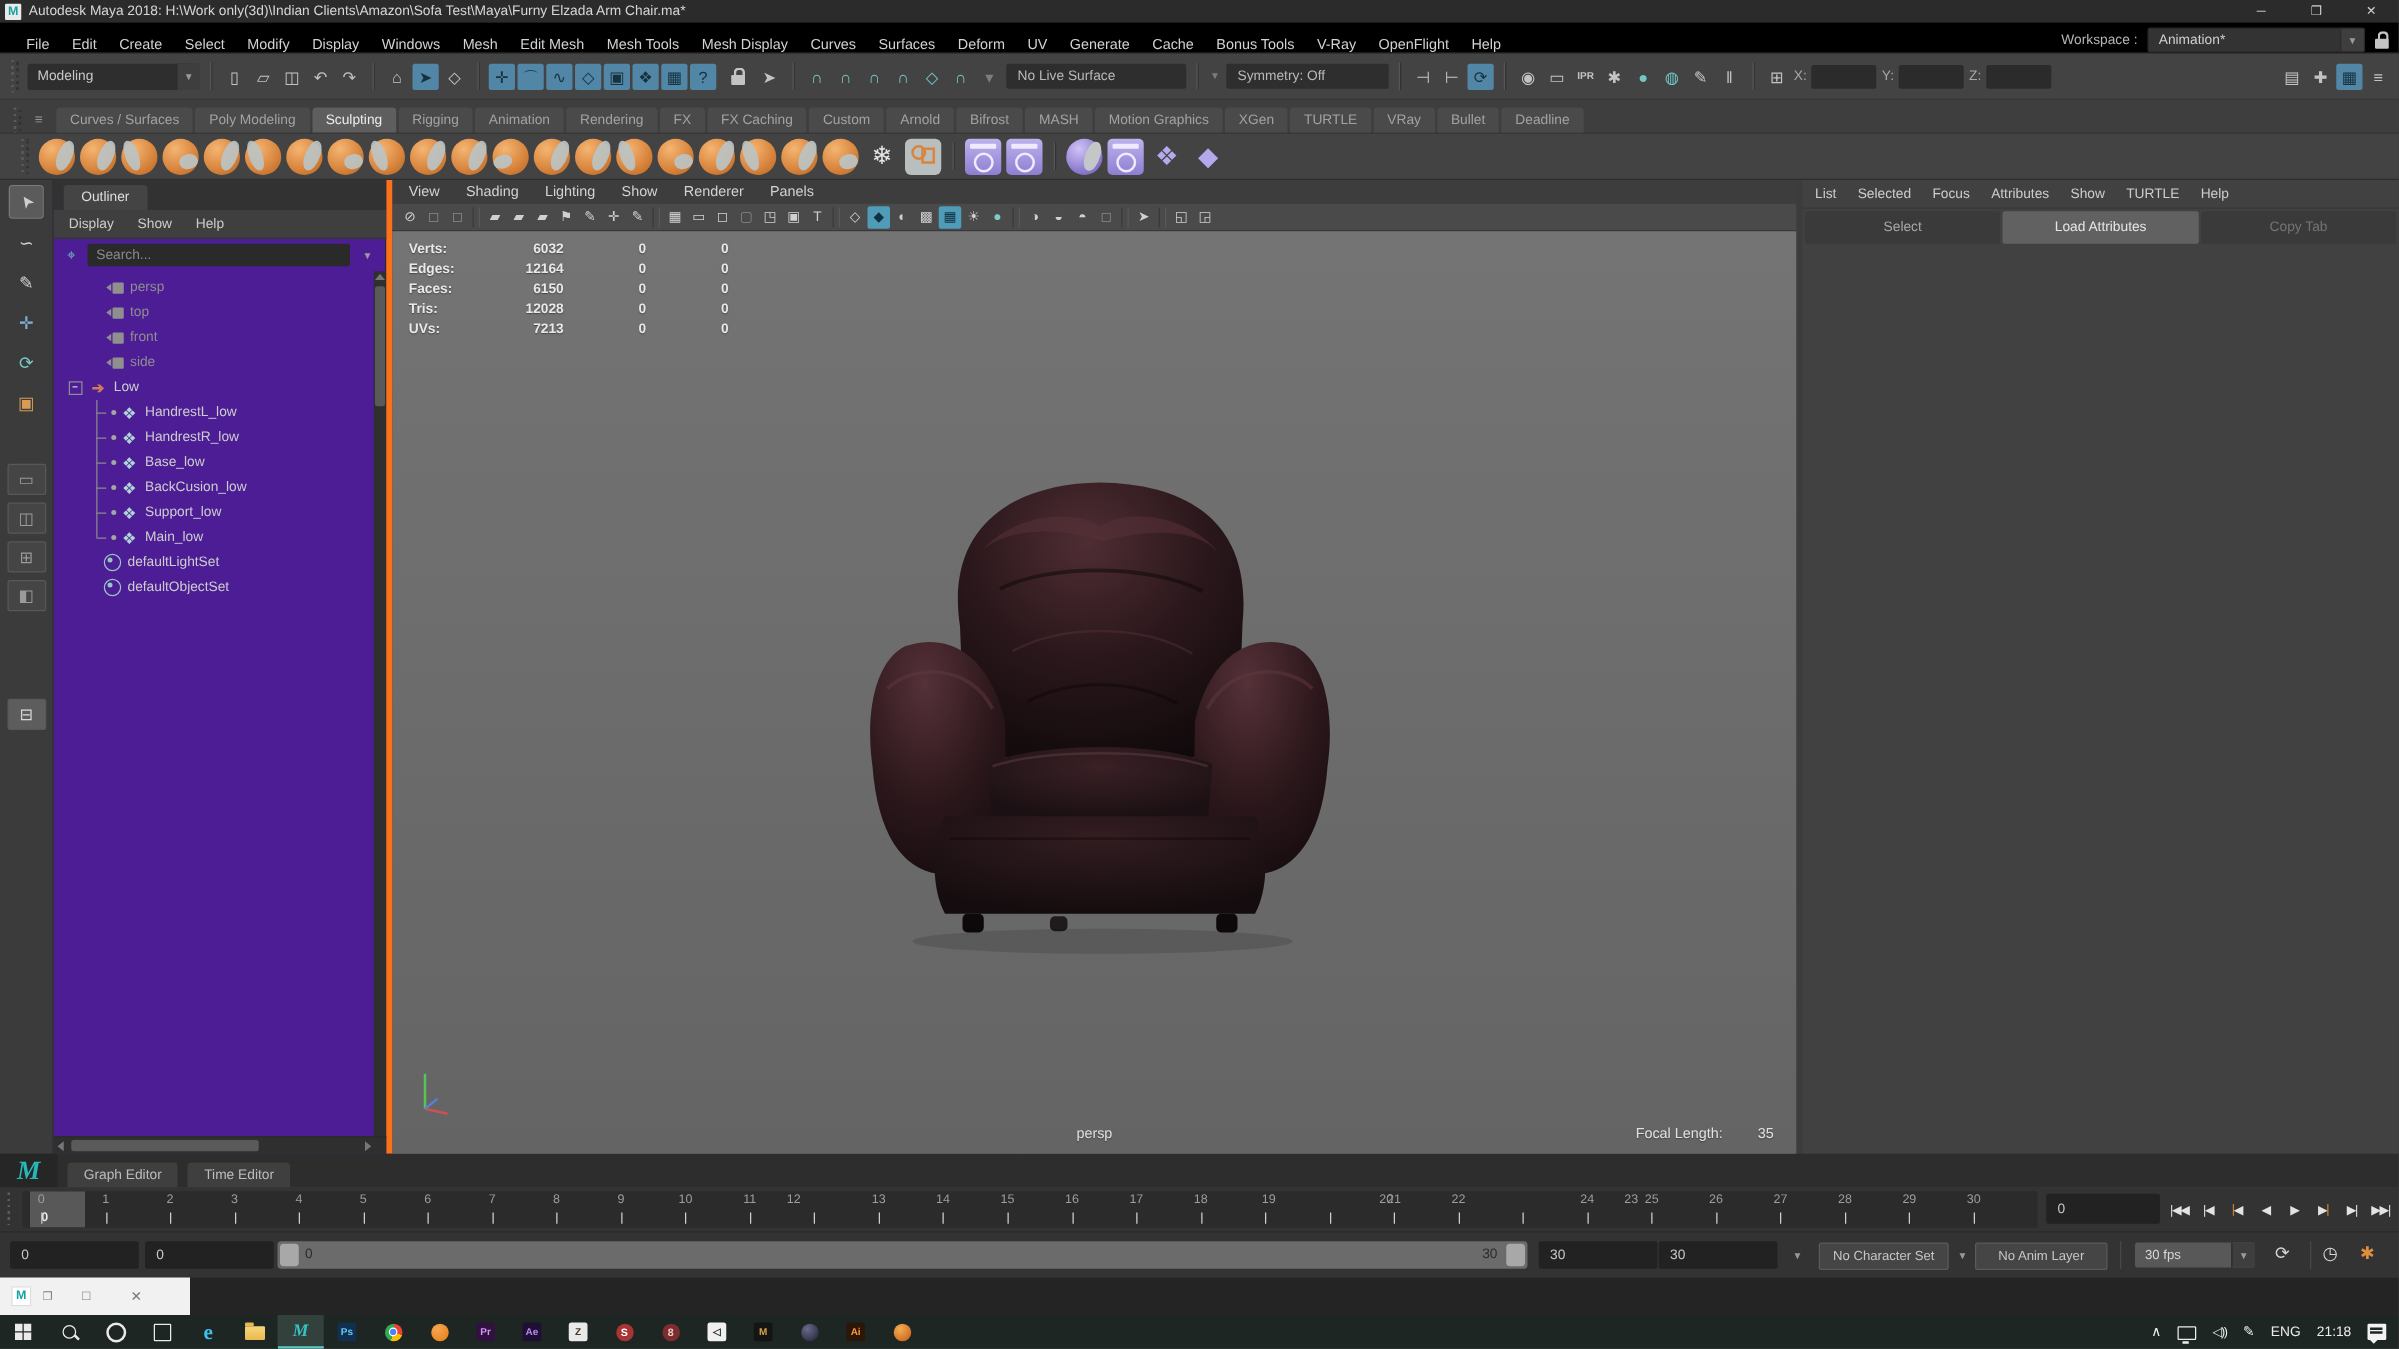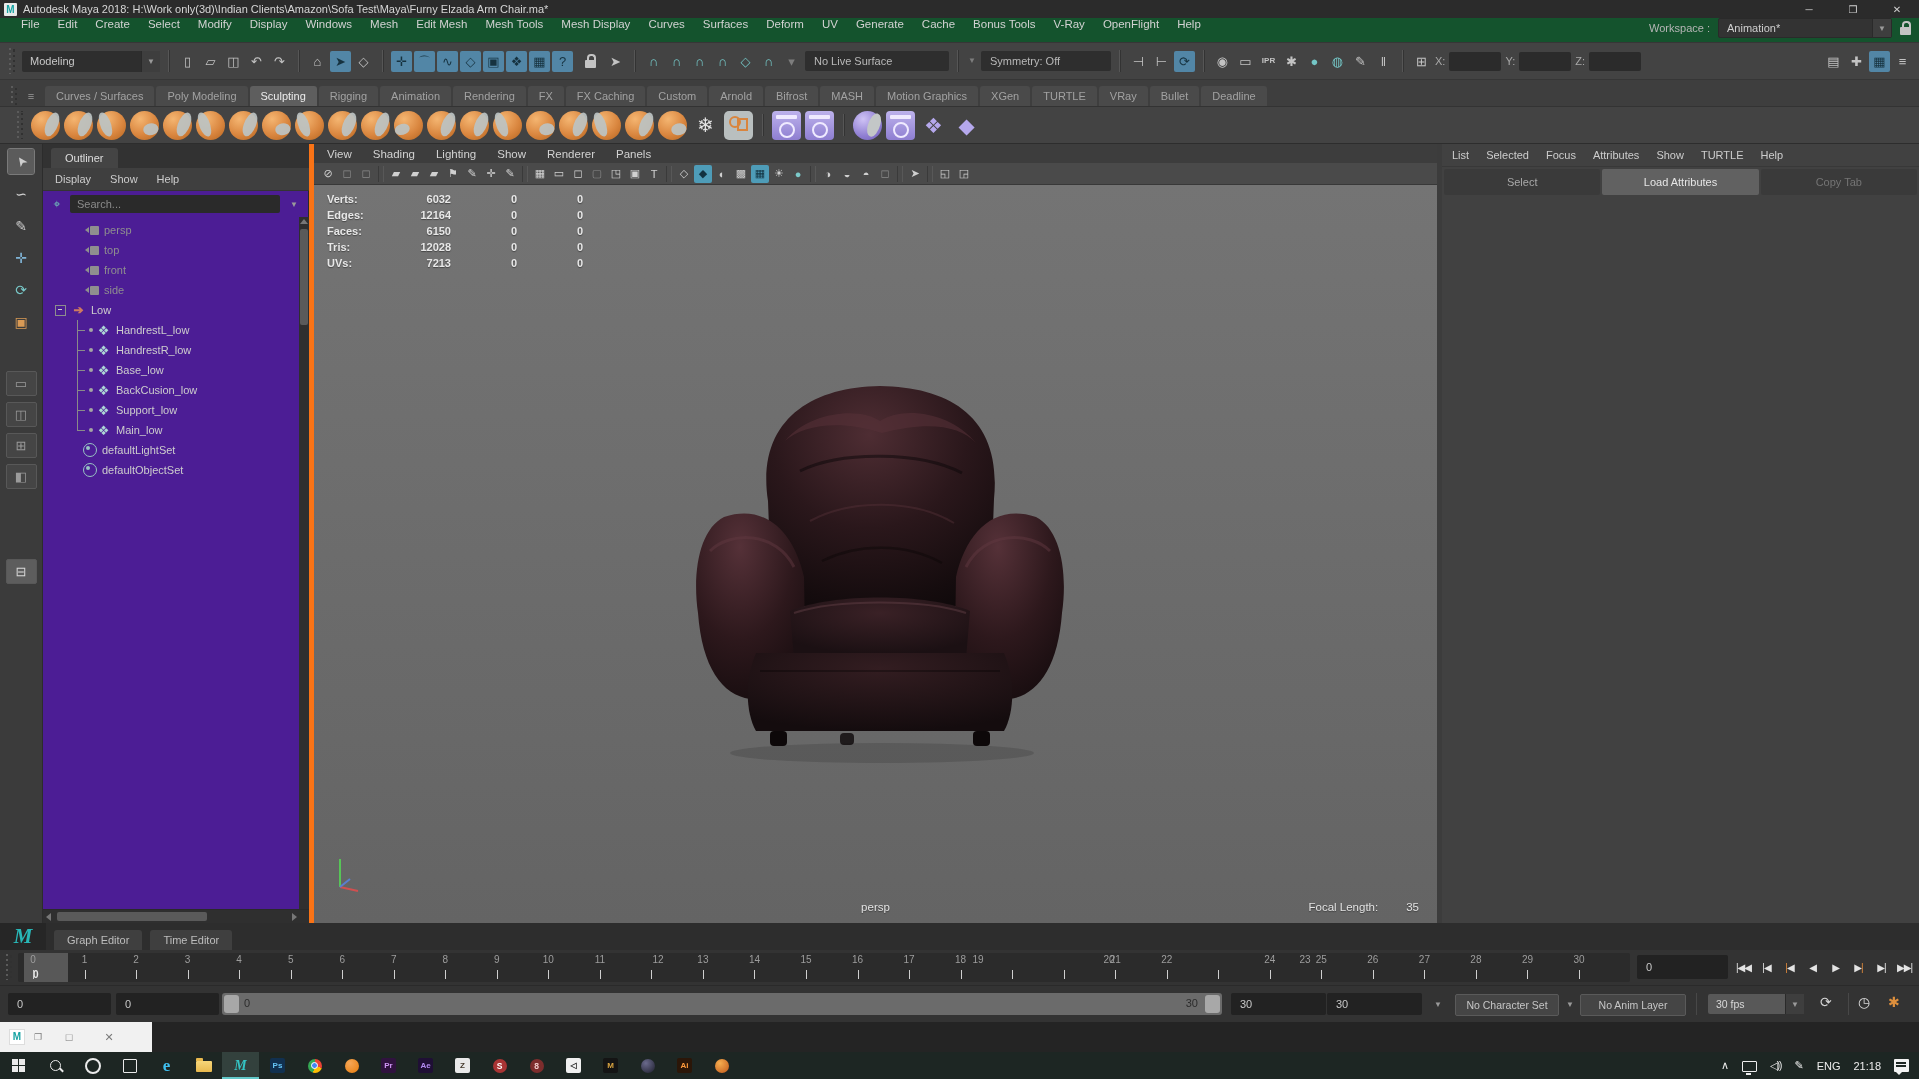--- a/index.html
+++ b/index.html
@@ -13,21 +13,21 @@
 
   
   .titlebar{height:18px;background:#2b2b2b;display:flex;align-items:center;gap:6px;padding-left:4px;flex:none}
   .m-badge{width:13px;height:13px;background:#e9e9e9;color:#17a3a3;font-weight:bold;font-size:10px;
     line-height:13px;text-align:center;border-radius:1px;flex:none}
   .title-text{color:#d6d6d6;font-size:11px;white-space:nowrap}
   .win-controls{margin-left:auto;display:flex;height:100%}
   .win-btn{width:44px;height:100%;display:flex;align-items:center;justify-content:center;color:#cfcfcf;font-size:10px}
 
   
-  .menubar{height:24px;background:#14532d;border-bottom:1px solid #363636;display:flex;align-items:flex-start;padding:0 8px 0 12px;flex:none}
+  .menubar{height:24px;background:#000000;border-bottom:1px solid #363636;display:flex;align-items:flex-end;padding:0 8px 0 12px;flex:none}
   .menubar .items{display:flex;align-items:center}
   .menu-item{padding:0 9px;color:#d2d2d2;font-size:11.5px;white-space:nowrap;cursor:default}
   .workspace{margin-left:auto;display:flex;align-items:center;gap:8px}
   .ws-label{color:#b5b5b5}
   .ws-dd{width:172px;height:18px;background:#333;border:1px solid #2a2a2a;border-radius:2px;display:flex;align-items:center}
   .ws-dd .val{flex:1;padding-left:8px;color:#cfcfcf}
   .dd-arrow{width:18px;height:100%;display:flex;align-items:center;justify-content:center;color:#9a9a9a;font-size:8px;border-left:1px solid #2a2a2a;background:#3e3e3e}
   .k-lock{position:relative;width:11px;height:14px;display:inline-block;flex:none}
   .k-lock::before{content:"";position:absolute;left:2px;top:0;width:5px;height:5px;border:2px solid #c4c4c4;border-bottom:none;border-radius:4px 4px 0 0}
   .k-lock::after{content:"";position:absolute;left:0;top:6px;width:11px;height:8px;background:#c4c4c4;border-radius:1px}
@@ -745,35 +745,35 @@
         <span class="tl-num" style="left: 375.733px;">7</span>
         <span class="tl-tick" style="left: 375.733px;"></span>
         <span class="tl-num" style="left: 427.267px;">8</span>
         <span class="tl-tick" style="left: 427.267px;"></span>
         <span class="tl-num" style="left: 478.8px;">9</span>
         <span class="tl-tick" style="left: 478.8px;"></span>
         <span class="tl-num" style="left: 530.333px;">10</span>
         <span class="tl-tick" style="left: 530.333px;"></span>
         <span class="tl-num" style="left: 581.867px;">11</span>
         <span class="tl-tick" style="left: 581.867px;"></span>
-        <span class="tl-num" style="left: 640px;">12</span>
+        <span class="tl-num" style="left: 617px;">12</span>
         <span class="tl-tick" style="left: 633.4px;"></span>
         <span class="tl-num" style="left: 684.933px;">13</span>
         <span class="tl-tick" style="left: 684.933px;"></span>
         <span class="tl-num" style="left: 736.467px;">14</span>
         <span class="tl-tick" style="left: 736.467px;"></span>
         <span class="tl-num" style="left: 788px;">15</span>
         <span class="tl-tick" style="left: 788px;"></span>
         <span class="tl-num" style="left: 839.533px;">16</span>
         <span class="tl-tick" style="left: 839.533px;"></span>
         <span class="tl-num" style="left: 891.067px;">17</span>
         <span class="tl-tick" style="left: 891.067px;"></span>
         <span class="tl-num" style="left: 942.6px;">18</span>
         <span class="tl-tick" style="left: 942.6px;"></span>
-        <span class="tl-num" style="left: 960px;">19</span>
+        <span class="tl-num" style="left: 997px;">19</span>
         <span class="tl-tick" style="left: 994.133px;"></span>
         <span class="tl-num" style="left: 1091px;">20</span>
         <span class="tl-tick" style="left: 1045.67px;"></span>
         <span class="tl-num" style="left: 1097.2px;">21</span>
         <span class="tl-tick" style="left: 1097.2px;"></span>
         <span class="tl-num" style="left: 1148.73px;">22</span>
         <span class="tl-tick" style="left: 1148.73px;"></span>
         <span class="tl-num" style="left: 1251px; margin-left: 23px;">23</span>
         <span class="tl-tick" style="left: 1200.27px;"></span>
         <span class="tl-num" style="left: 1251.8px;">24</span>

